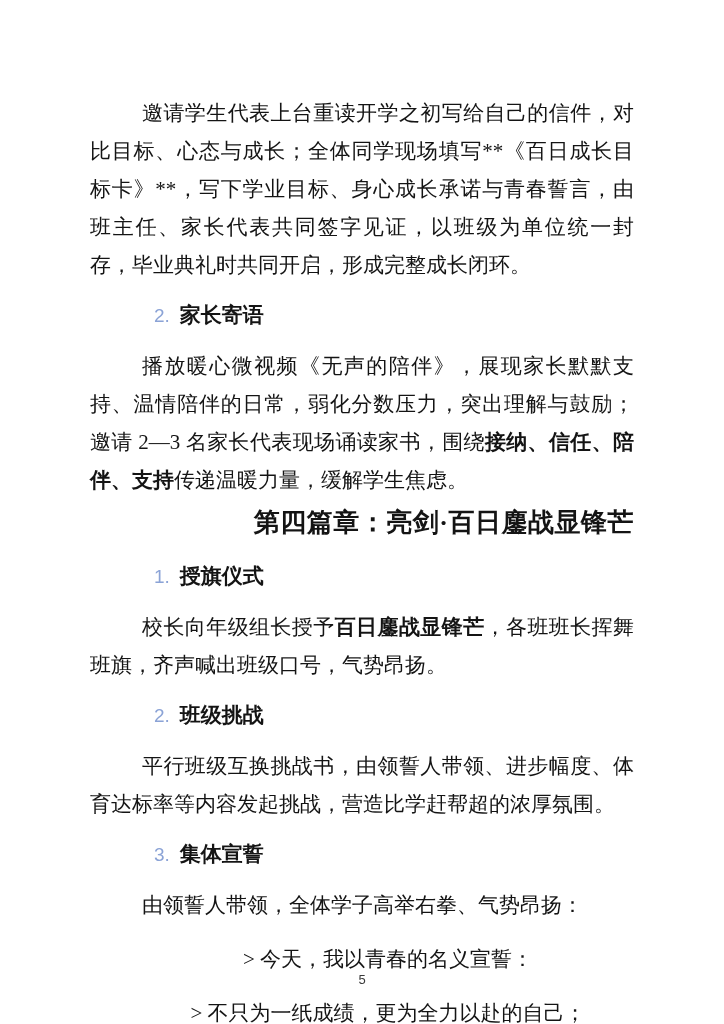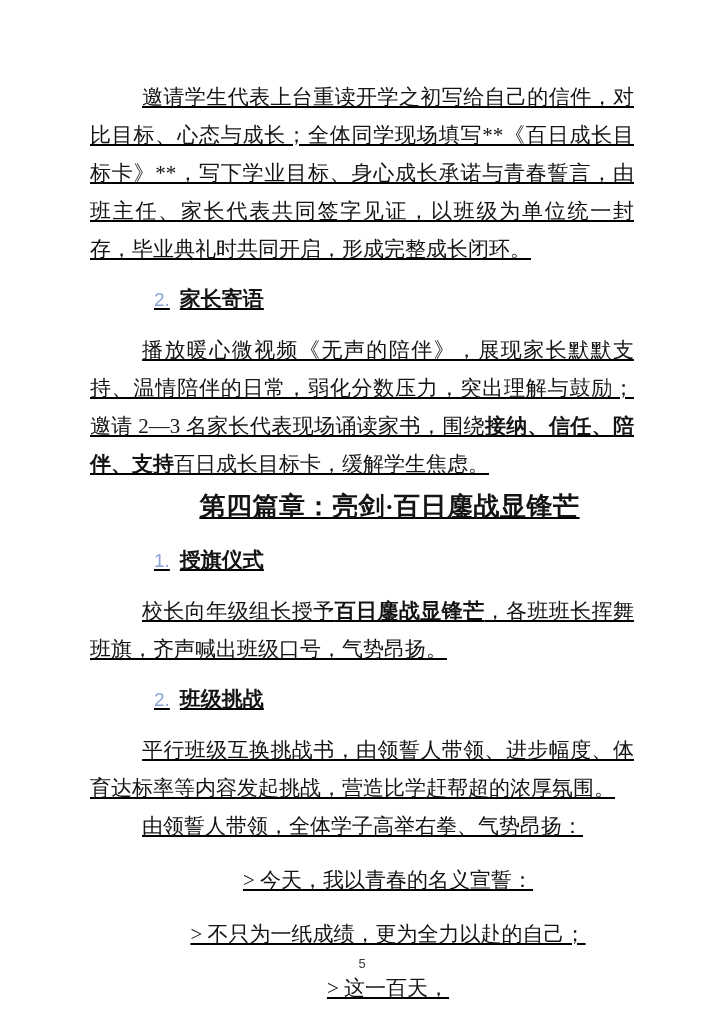--- a/index.html
+++ b/index.html
@@ -8,25 +8,24 @@
   }
   body {
     width: 724px;
     height: 1024px;
     background: #ffffff;
     position: relative;
     overflow: hidden;
   }
   .page {
     position: absolute;
-    top: 0; left: 0;
+    top: 16px; left: 0;
     width: 724px;
     height: 744px;
     background: #ffffff;
-    text-decoration: underline;
   }
   .content {
     padding: 78px 90px 0 90px;
     font-family: "Liberation Serif", "DejaVu Serif", serif;
     font-size: 21px;
     line-height: 38px;
     color: #141414;
     text-align: justify;
   }
   p.body-para {
@@ -50,21 +49,21 @@
     font-size: 19px;
     color: #8ba3d6;
     margin-right: 10px;
   }
   h3.chapter-heading {
     margin: 2px 0 2px 0;
     padding-left: 55px;
     font-size: 26px;
     line-height: 44px;
     font-weight: 700;
-    text-align: center;
+    text-align: right;
     letter-spacing: 0.5px;
   }
   .bold-run {
     font-weight: 700;
   }
   .page-footer {
     position: absolute;
     top: 956px;
     left: 0;
     width: 724px;
@@ -79,36 +78,39 @@
 
 <div class="page">
   <div class="content">
 
     <p class="body-para">邀请学生代表上台重读开学之初写给自己的信件，对比目标、心态与成长；全体同学现场填写**《百日成长目标卡》**，写下学业目标、身心成长承诺与青春誓言，由班主任、家长代表共同签字见证，以班级为单位统一封存，毕业典礼时共同开启，形成完整成长闭环。</p>
 
     <div class="list-heading">
       <span class="num">2.</span><span>家长寄语</span>
     </div>
 
-    <p class="body-para"><span>播放暖心微视频《无声的陪伴》，展现家长默默支持、温情陪伴的日常，弱化分数压力，突出理解与鼓励；邀请 2—3 名家长代表现场诵读家书，围绕</span><span class="bold-run">接纳、信任、陪伴、支持</span><span>百日成长目标卡，缓解学生焦虑。</span></p>
+    <p class="body-para"><span>播放暖心微视频《无声的陪伴》，展现家长默默支持、温情陪伴的日常，弱化分数压力，突出理解与鼓励；邀请 2—3 名家长代表现场诵读家书，围绕</span><span class="bold-run">接纳、信任、陪伴、支持</span><span>传递温暖力量，缓解学生焦虑。</span></p>
 
     <h3 class="chapter-heading">第四篇章：亮剑·百日鏖战显锋芒</h3>
 
     <div class="list-heading">
       <span class="num">1.</span><span>授旗仪式</span>
     </div>
 
     <p class="body-para"><span>校长向年级组长授予</span><span class="bold-run">百日鏖战显锋芒</span><span>，各班班长挥舞班旗，齐声喊出班级口号，气势昂扬。</span></p>
 
     <div class="list-heading">
       <span class="num">2.</span><span>班级挑战</span>
     </div>
 
     <p class="body-para">平行班级互换挑战书，由领誓人带领、进步幅度、体育达标率等内容发起挑战，营造比学赶帮超的浓厚氛围。</p>
 
+    <div class="list-heading">
+      <span class="num">3.</span><span>集体宣誓</span>
+    </div>
 
     <p class="body-para">由领誓人带领，全体学子高举右拳、气势昂扬：</p>
 
     <p class="quote-para">&gt; 今天，我以青春的名义宣誓：</p>
     <p class="quote-para">&gt; 不只为一纸成绩，更为全力以赴的自己；</p>
     <p class="quote-para">&gt; 这一百天，</p>
 
   </div>
 
   <div class="page-footer">5</div>

